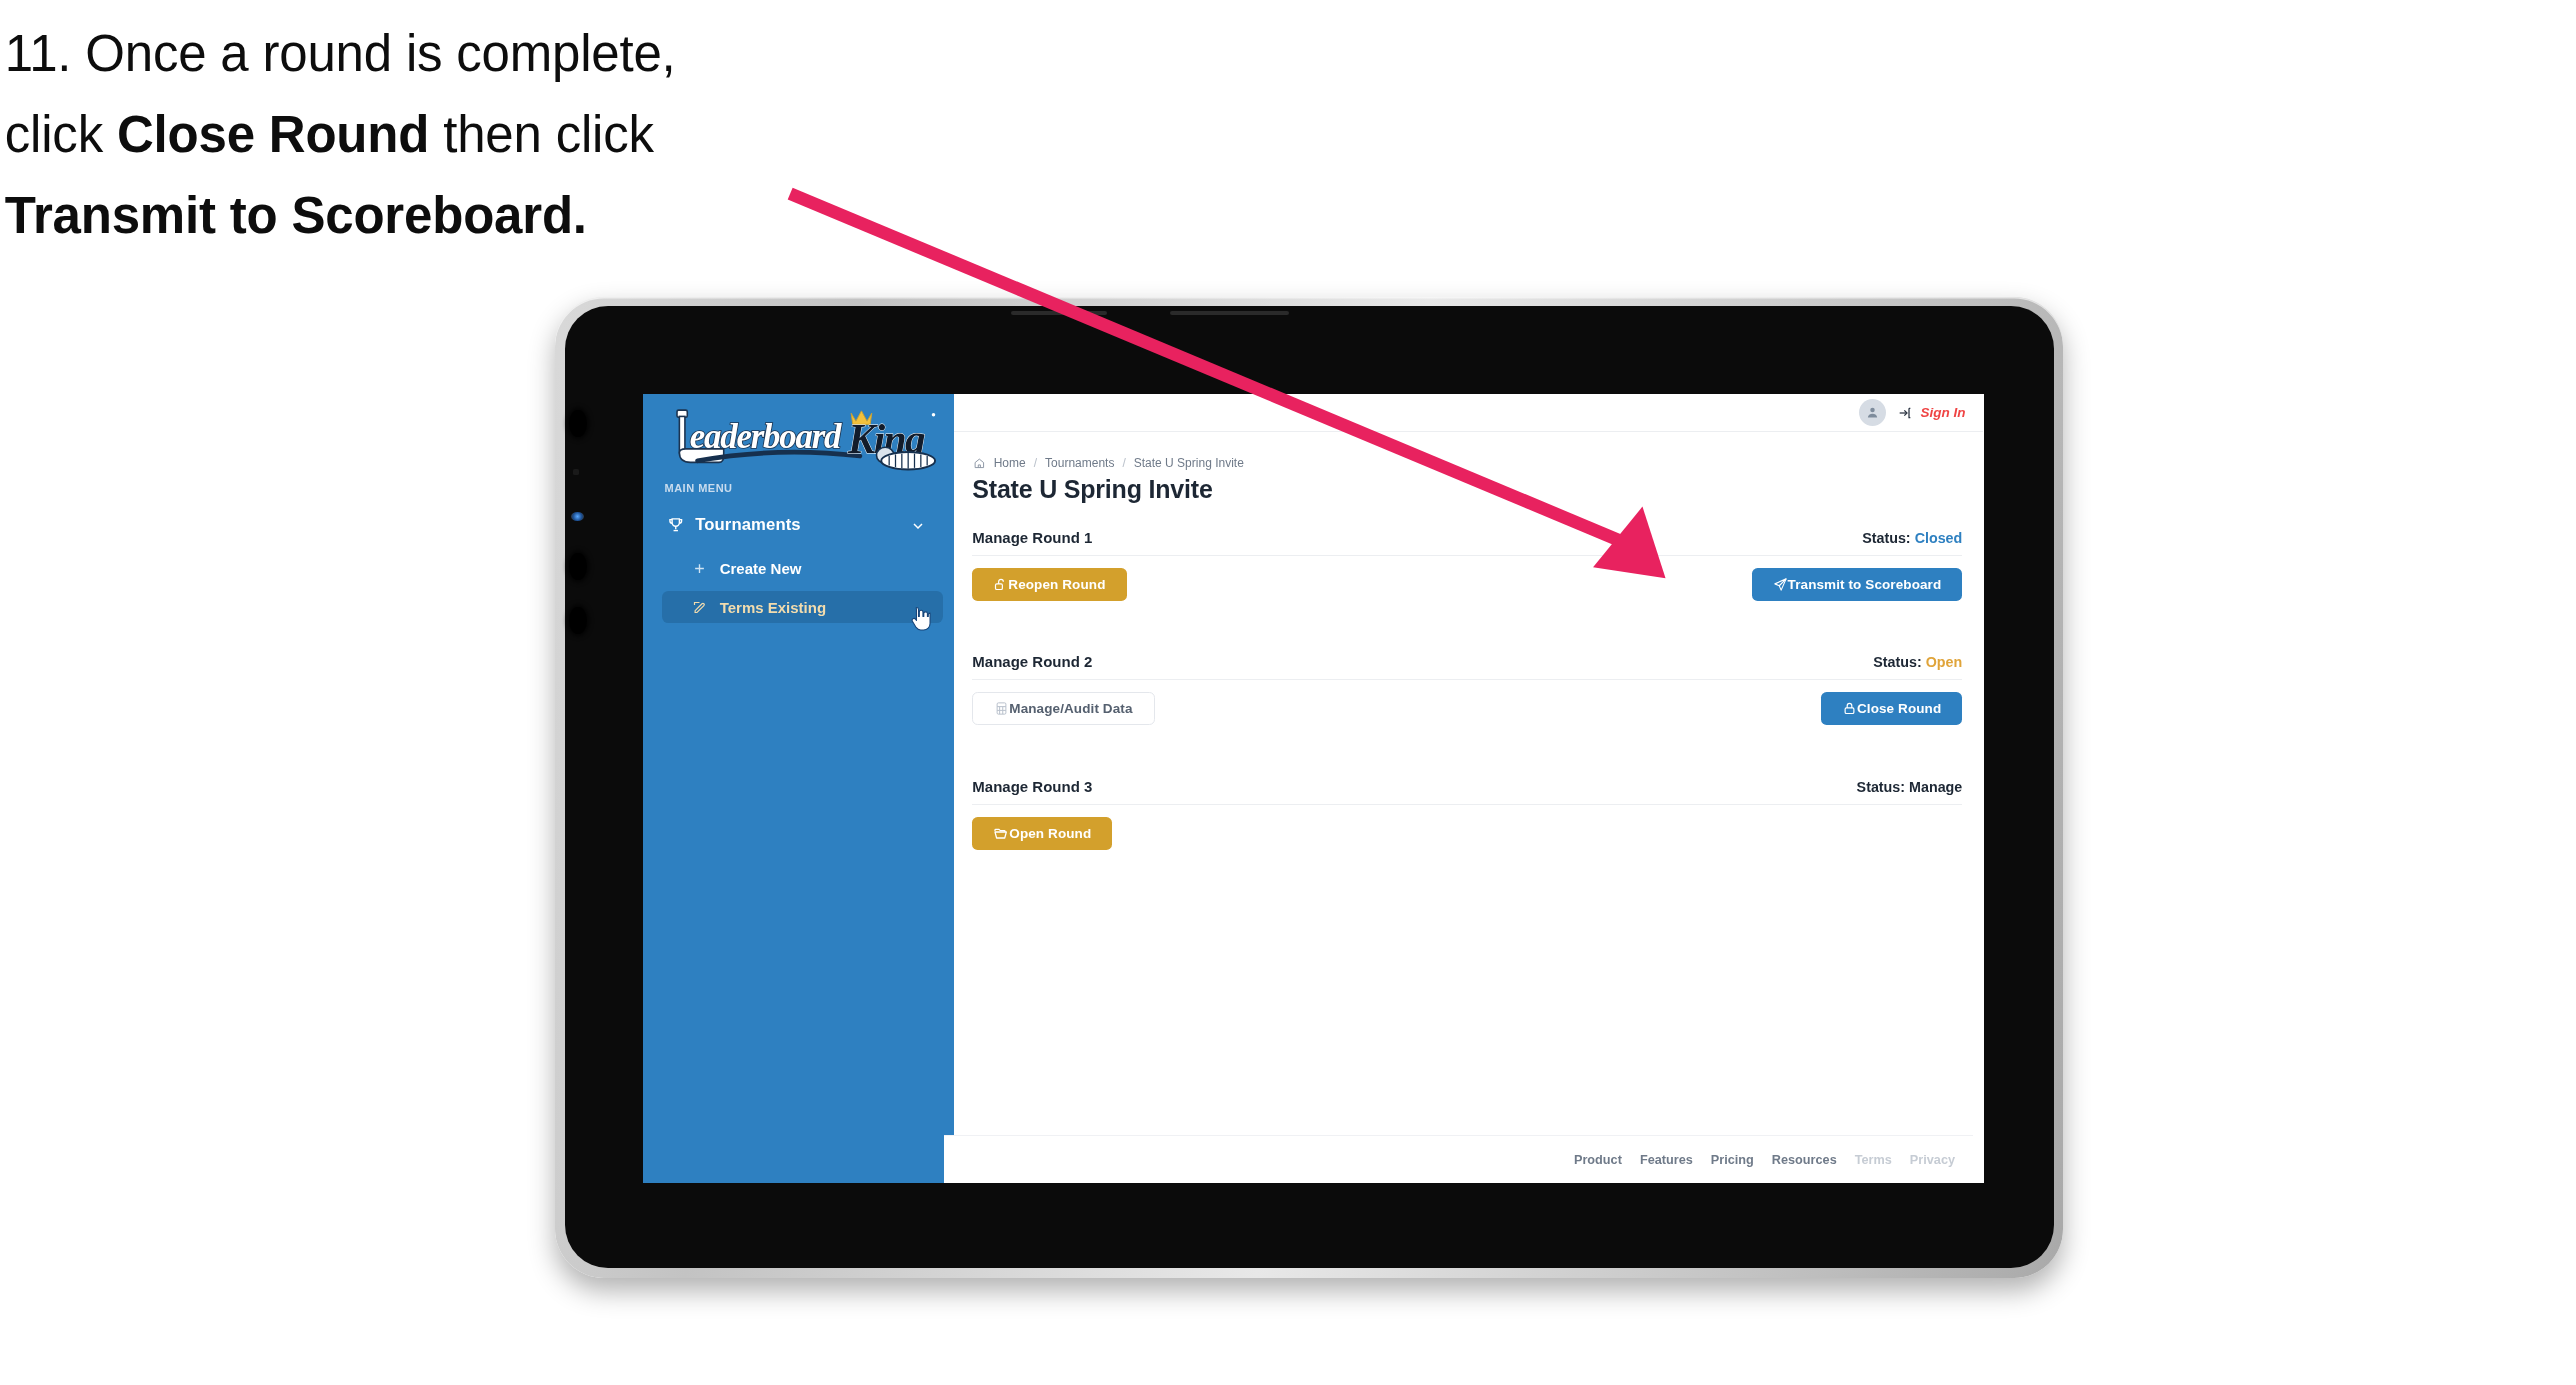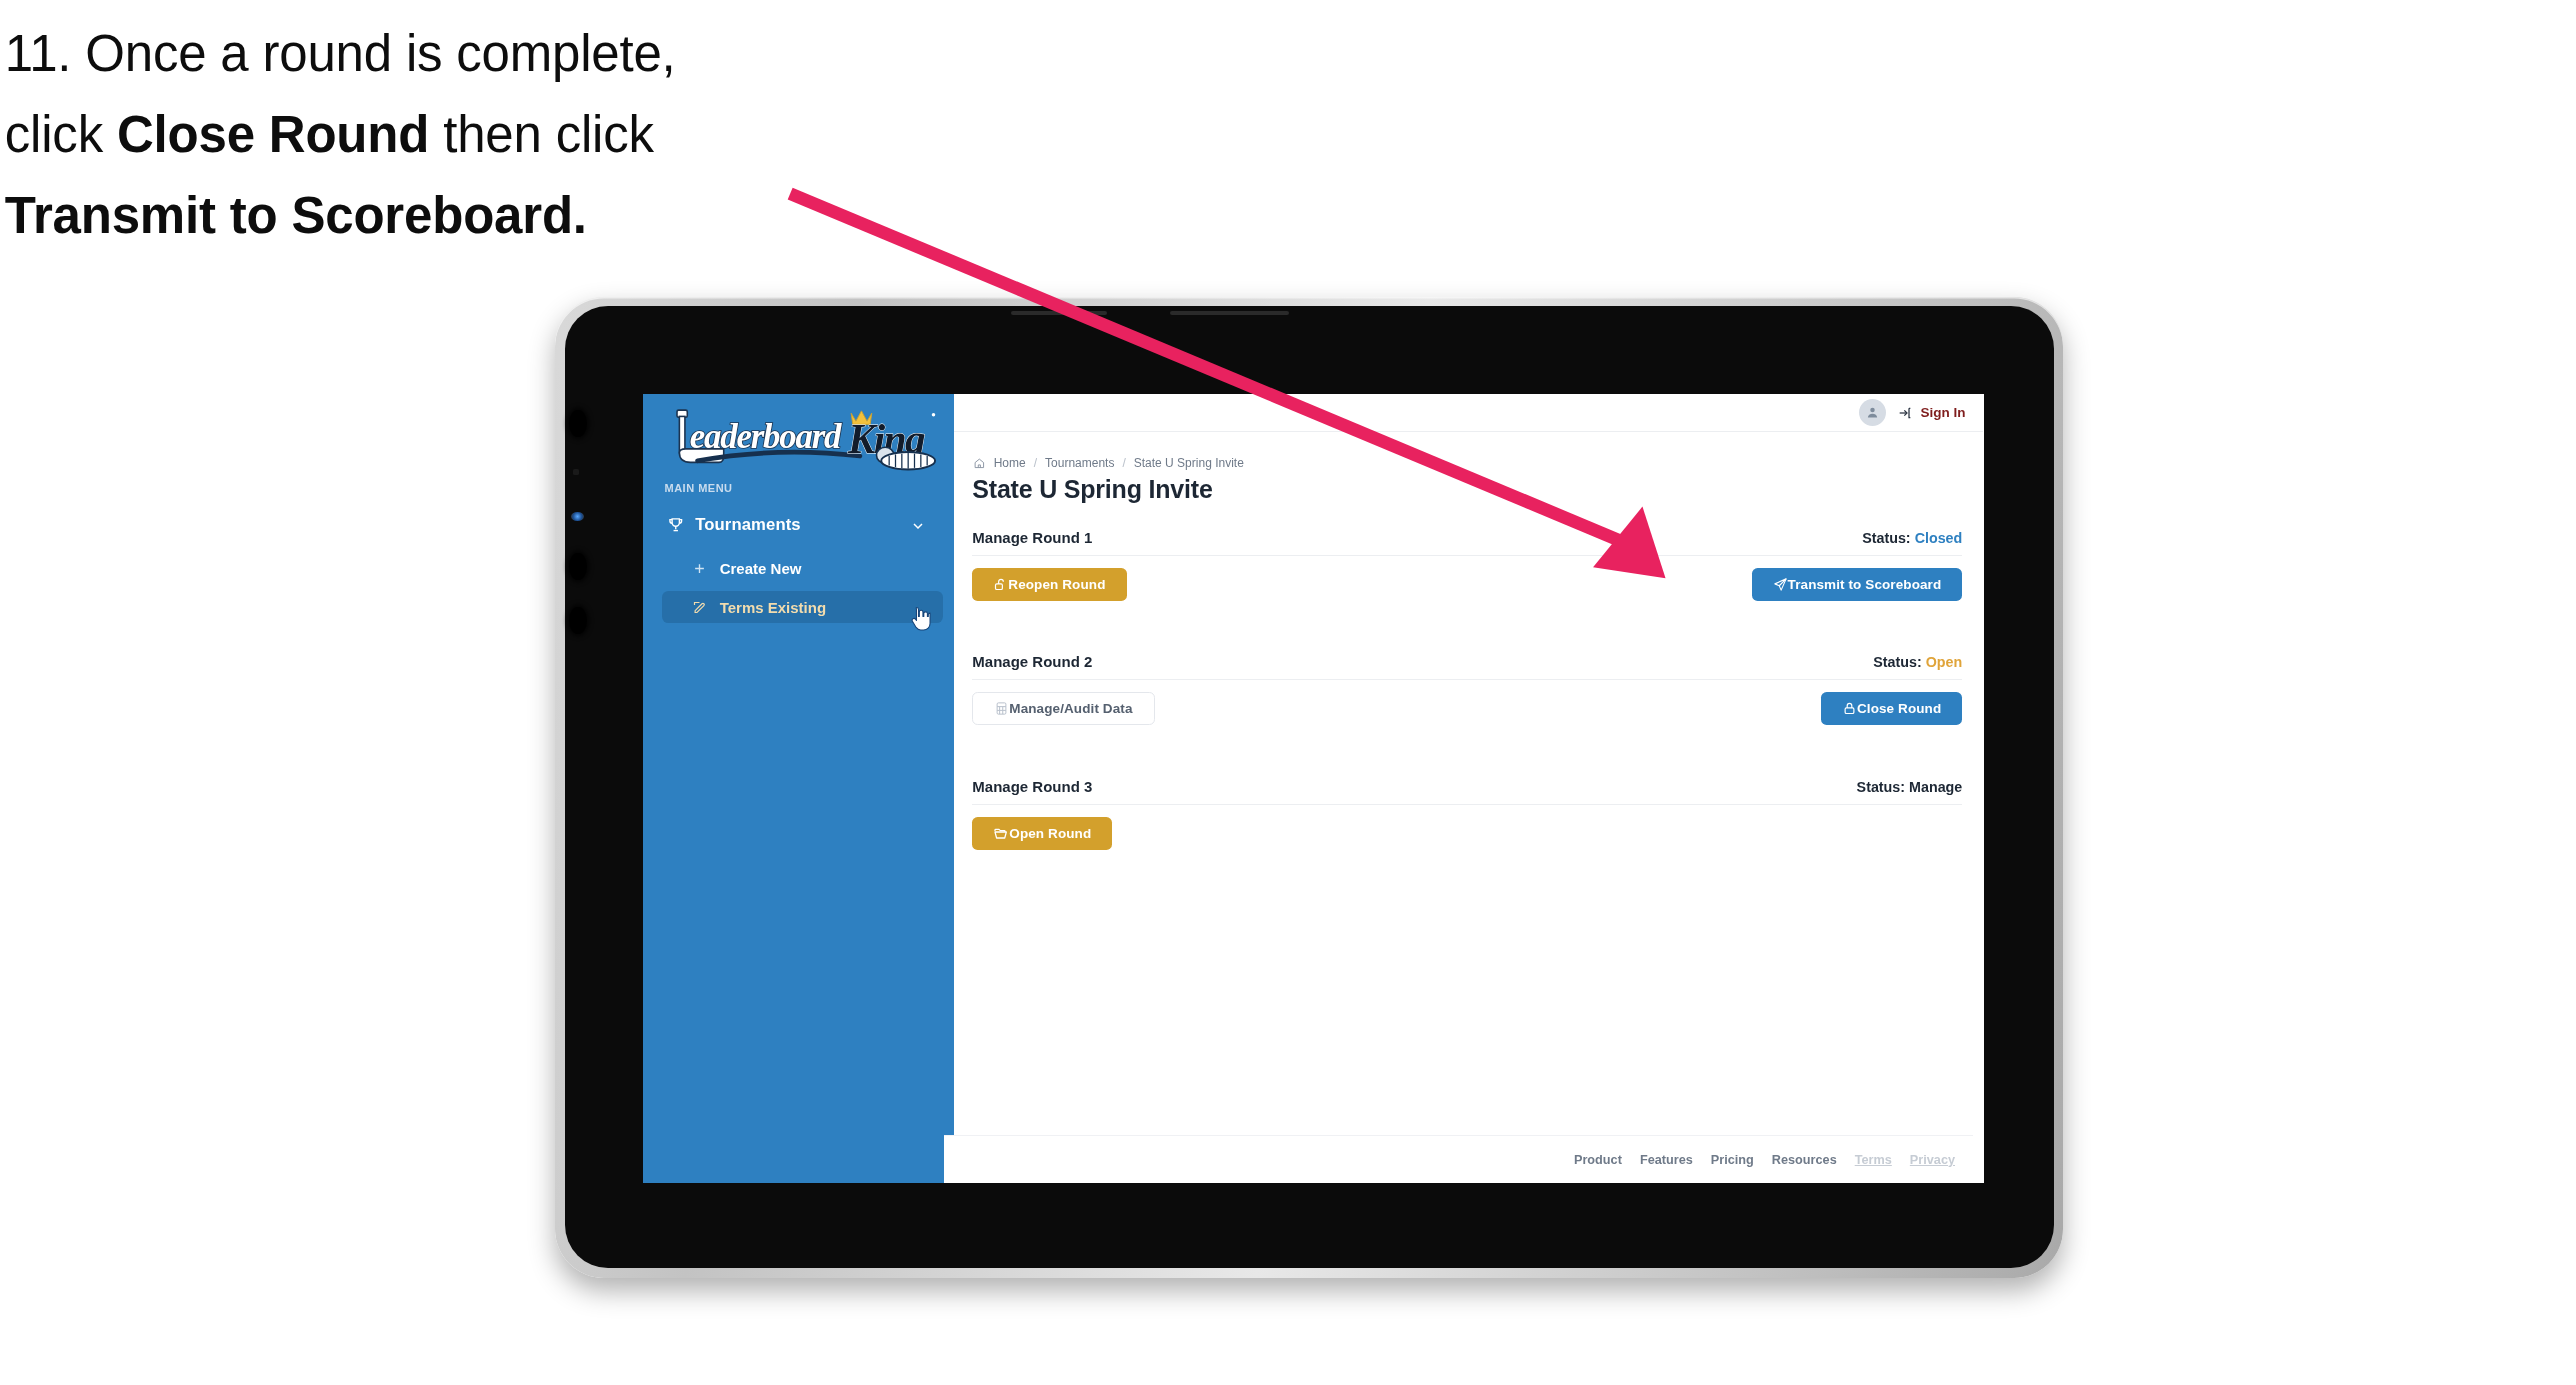--- a/index.html
+++ b/index.html
@@ -103,21 +103,21 @@
   .topbar {
     position: absolute; left: 311px; top: 0; width: 1029px; height: 38px;
     background: #ffffff; border-bottom: 0.8px solid #eceef1;
     display: flex; align-items: center; justify-content: flex-end;
     padding-right: 17.5px; gap: 11px;
   }
   .avatar {
     width: 27px; height: 27px; border-radius: 50%;
     background: #d6dce4; display: flex; align-items: center; justify-content: center;
   }
-  .signin { display: flex; align-items: center; gap: 7.2px; font-size: 13.5px; font-weight: 700; color: #7f1d1d; }
+  .signin { display: flex; align-items: center; gap: 7.2px; font-size: 13.5px; font-weight: 700; color: #ef4444; font-style: italic; }
 
   
   .content { position: absolute; left: 311px; top: 38px; width: 1029px; height: 750px; background: #fff; }
   .breadcrumb {
     position: absolute; left: 19px; top: 24px;
     display: flex; align-items: center; gap: 8px;
     font-size: 12px; color: #6f7a89; white-space: nowrap;
   }
   .bc-sep { color: #b9c0ca; }
   .page-title {
@@ -146,21 +146,21 @@
   .btn-ghost { background: #ffffff; color: #55606f; border: 0.8px solid #e4e7ec; font-weight: 700; }
 
   
   .footer {
     position: absolute; left: 301px; bottom: 0; width: 1029px; height: 48px;
     background: #ffffff; border-top: 0.8px solid #f0f1f4;
     display: flex; align-items: center; justify-content: flex-end;
     gap: 18px; padding-right: 18px;
   }
   .footer a { font-size: 12.7px; font-weight: 700; color: #6f7a89; text-decoration: none; }
-  .footer a.muted { color: #c6ccd4; text-decoration: underline; }
+  .footer a.muted { color: #c6ccd4; }
 </style>
 </head>
 <body>
 
 <div id="stage">
 
   <div class="caption">
     <div><span>11. Once a round is complete,</span></div>
     <div><span>click </span><b>Close Round</b><span> then click</span></div>
     <div><b>Transmit to Scoreboard.</b></div>

